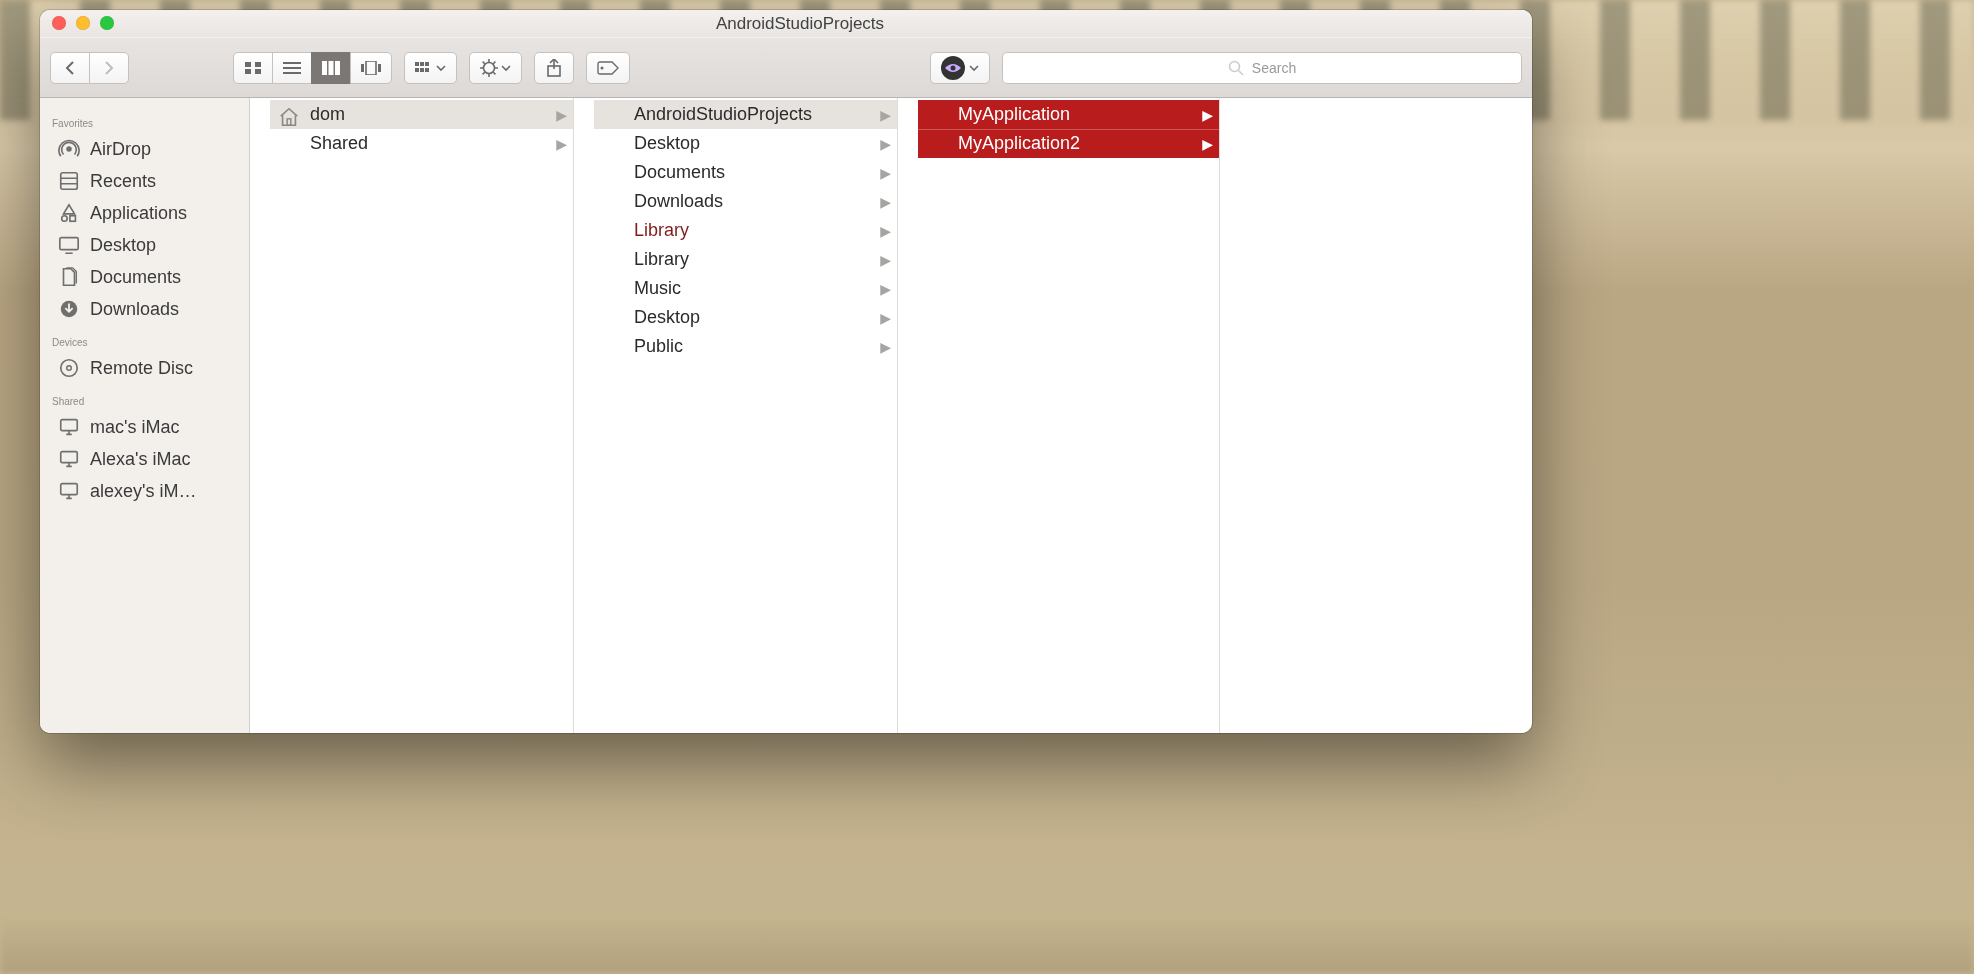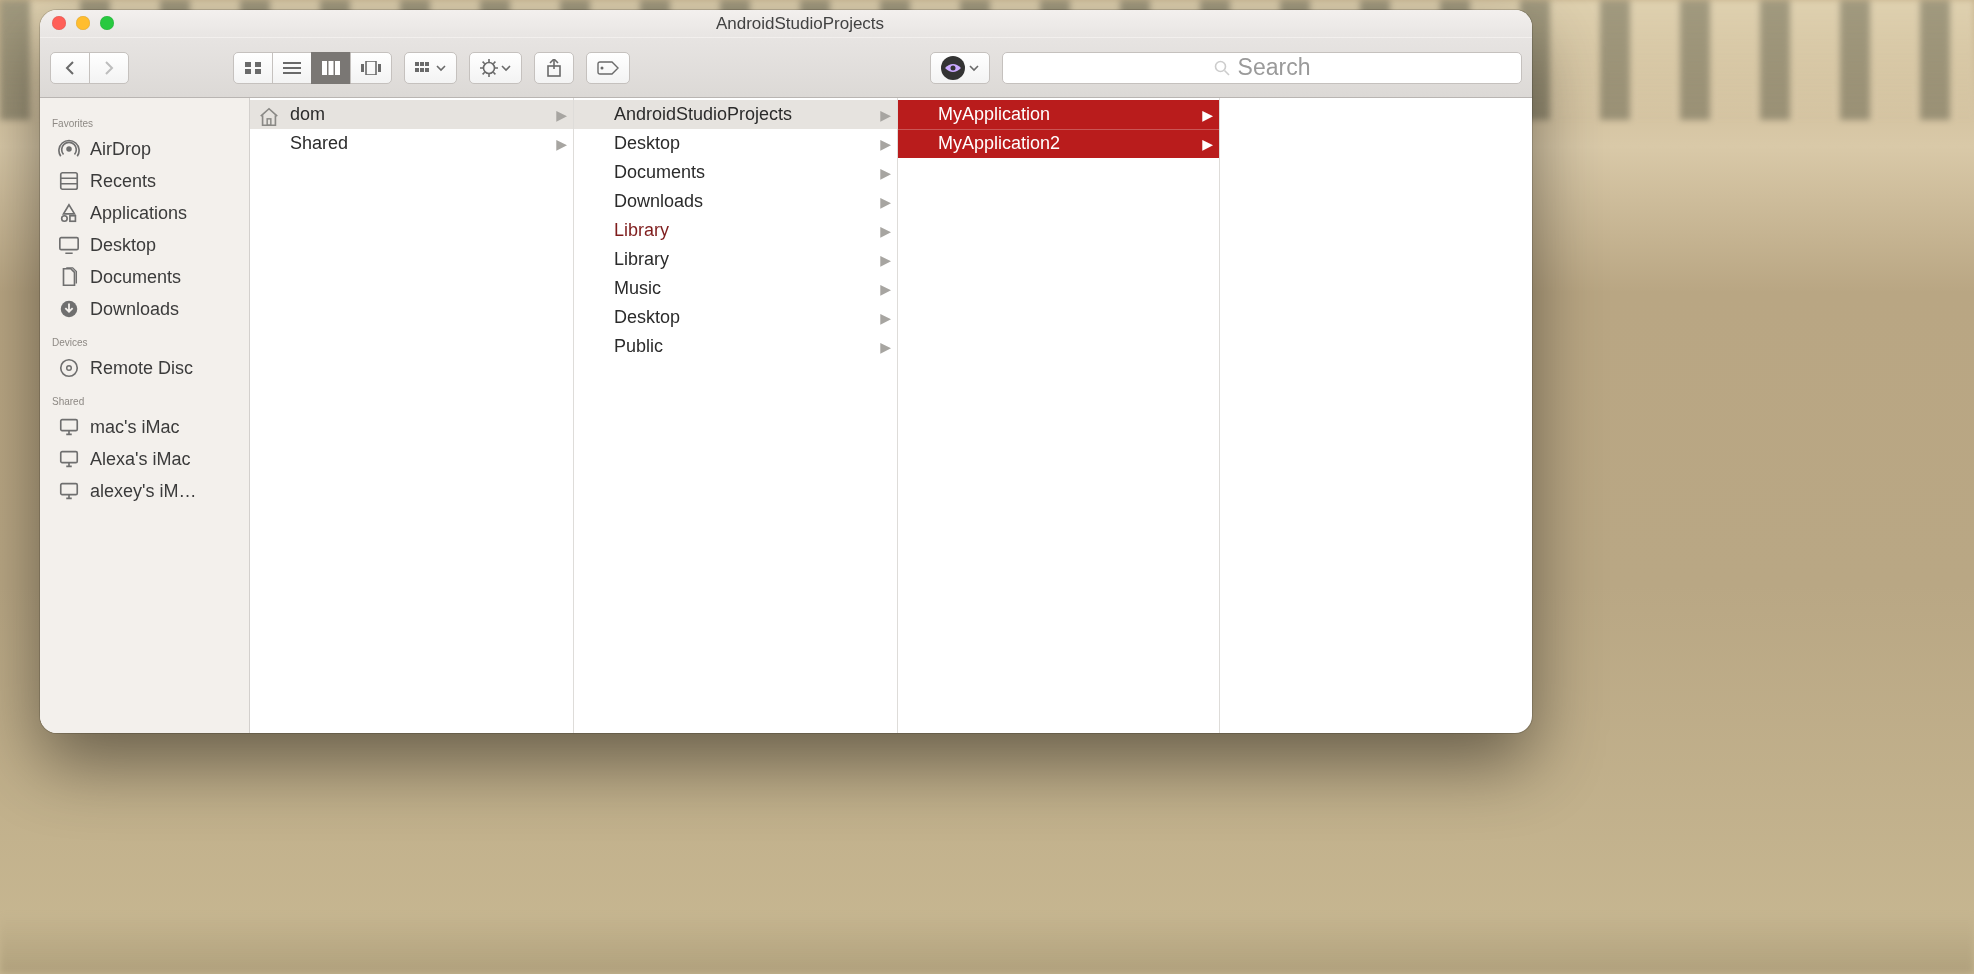--- a/index.html
+++ b/index.html
@@ -22,21 +22,21 @@
   .bg-bottom {
     position:absolute; bottom:0; left:0; right:0; height:60px;
     background: linear-gradient(180deg, rgba(200,180,140,0), rgba(160,145,110,0.6));
     filter: blur(3px);
   }
 
   .window {
     position:absolute;
     left:40px; top:10px;
     width:1492px; height:723px;
-    border-radius:17px;
+    border-radius:10px;
     background:#fff;
     box-shadow: 0 30px 70px rgba(0,0,0,0.45), 0 0 0 1px rgba(0,0,0,0.15);
     overflow:hidden;
     display:flex;
     flex-direction:column;
   }
 
   
   .titlebar {
     height:28px;
@@ -85,21 +85,21 @@
   .tbtn.single{ border-radius:5px;}
   .tbtn.active{ background:#7a7774; color:#fff; border-color:#7a7774;}
   .tbtn svg{ display:block;}
   .stretch{flex:1;}
   .dark-eye { width:24px; height:24px; border-radius:50%; background:#333; display:flex; align-items:center; justify-content:center;}
   .dark-eye svg { fill:#d9c5ff;}
   .search {
     flex:0 0 520px; height:32px;
     background:#ffffff; border:1px solid #c5c1be; border-radius:5px;
     display:flex; align-items:center; justify-content:center; gap:8px;
-    color:#9a9a9a; font-size:23px;
+    color:#9a9a9a; font-size:14px;
   }
   .search svg{opacity:0.5;}
 
   
   .body { flex:1; display:flex; min-height:0;}
   .sidebar {
     width:210px; flex:none;
     background:#f3f0ec;
     border-right:1px solid #d3d0cd;
     padding-top:8px;
@@ -119,21 +119,21 @@
   .sb-row span.label { overflow:hidden; text-overflow:ellipsis;text-align:right;}
 
   .columns { flex:1; display:flex; min-height:0;}
   .col {
     flex:none;
     display:flex; flex-direction:column;
     border-right:1px solid #dedcd9;
     min-height:0;
   }
   .col:last-child{border-right:none;}
-  .col .col-items{ flex:1; overflow-y:auto; padding-top:2px;}
+  .col .col-items{ flex:1; overflow-y:auto; padding-top:2px;padding-left:20px;}
   .row {
     display:flex; align-items:center;
     height:29px;
     padding:0 6px 0 8px; gap:10px;
     font-size:18px; color:#2b2b2b;
   }
   .row .icon { width:22px; height:18px; flex:none;}
   .row .rlabel { flex:1; overflow:hidden; white-space:nowrap; text-overflow:ellipsis;}
   .row .chev { color:#a7a5a1; font-size:14px;}
   .row.dim .rlabel{ color:#7f1d1d;}

